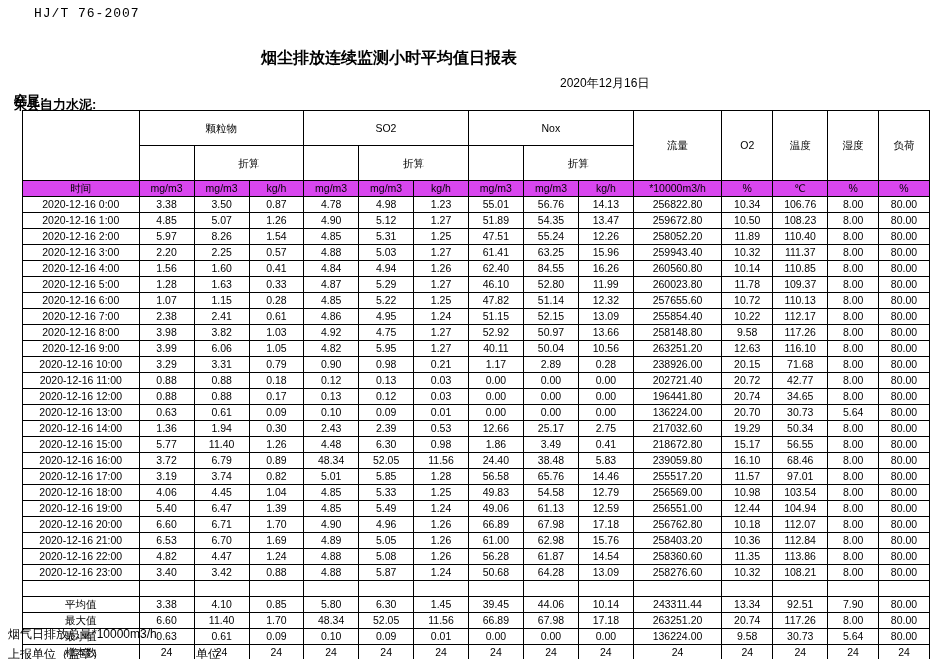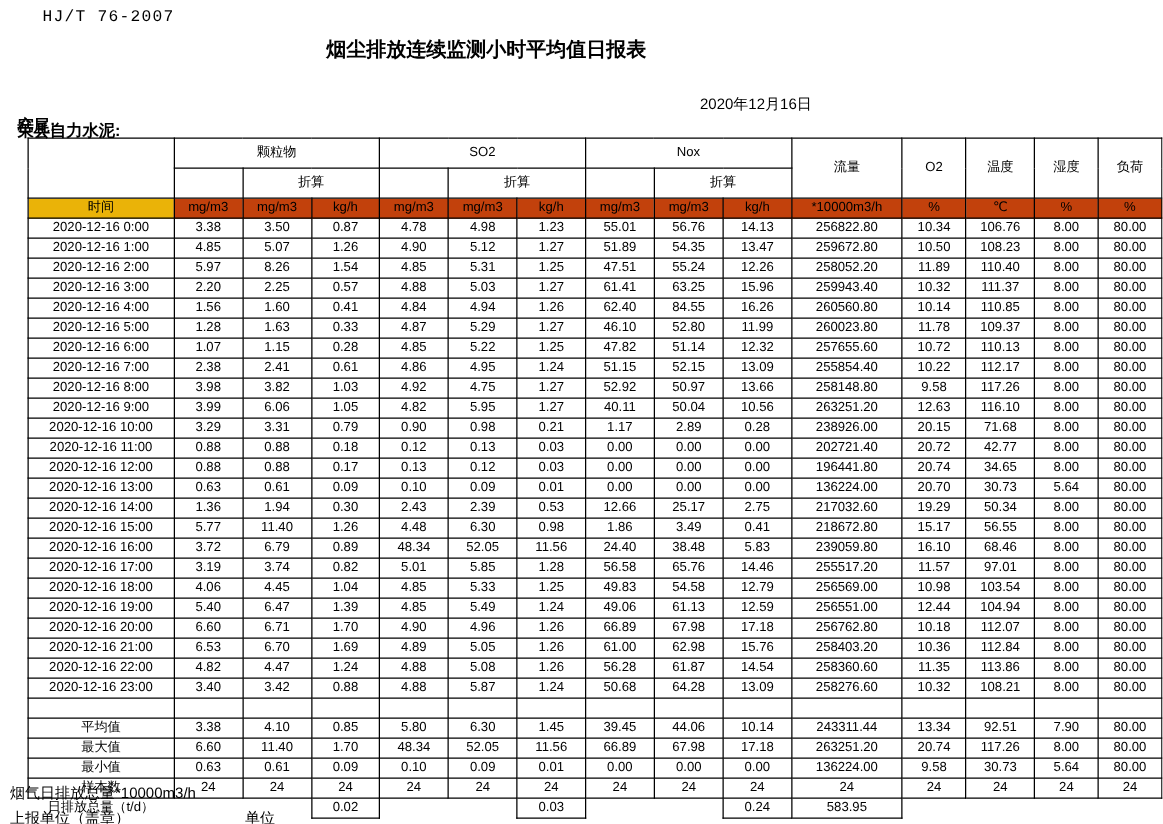--- a/index.html
+++ b/index.html
@@ -6,41 +6,41 @@
   body{
     width:930px;height:659px;
     background:#ffffff;
     font-family:"Liberation Sans","DejaVu Sans",sans-serif;
     font-size:11px;
     color:#000;
     overflow:hidden;
   }
   .page{position:relative;width:930px;height:659px;}
   .doccode{position:absolute;left:18px;top:6px;font-family:"Liberation Mono","DejaVu Sans Mono",monospace;font-size:13px;letter-spacing:1px;margin-left:16px;}
-  .title{position:absolute;left:0;top:30px;width:778px;text-align:center;font-size:16px;font-weight:bold;}
+  .title{position:absolute;left:0;top:48px;width:778px;text-align:center;font-size:16px;font-weight:bold;}
   .company{position:absolute;left:14px;top:66px;font-size:13px;font-weight:bold;margin-top:30px;}
   .kiln{position:absolute;left:14px;top:92px;font-size:13px;font-weight:bold;}
   .docdate{position:absolute;left:560px;top:75px;font-size:12px;}
   table.main{
     position:absolute;left:22px;top:110px;
     border-collapse:collapse;
     font-size:10.5px;
   }
   table.main td,table.main th{
     border:1px solid #000;
     padding:0 3px;
     height:15px;
     line-height:15px;
     text-align:center;
     font-weight:normal;
     white-space:nowrap;
   }
-  .grp{height:24px;line-height:17px;}
-  .hdr-unit{background:#c2410c;}
-  .hdr-time{background:#eab308;}
+  .grp{height:35px;line-height:17px;}
+  .hdr-unit{background:#d946ef;}
+  .hdr-time{background:#d946ef;}
   td.time{text-align:right;padding-right:6px;}
   td.num{text-align:right;padding-right:6px;}
   .rowlabel{text-align:center;}
   .spacer td{height:7px;border-left:1px solid #000;border-right:1px solid #000;border-top:1px solid #000;border-bottom:1px solid #000;}
   .blank{border:1px solid #000;}
   .footnote1{position:absolute;left:8px;top:626px;font-size:12px;}
   .footnote2{position:absolute;left:8px;top:646px;font-size:12px;}
   .footnote3{position:absolute;left:196px;top:646px;font-size:12px;}
 </style>
 </head>

